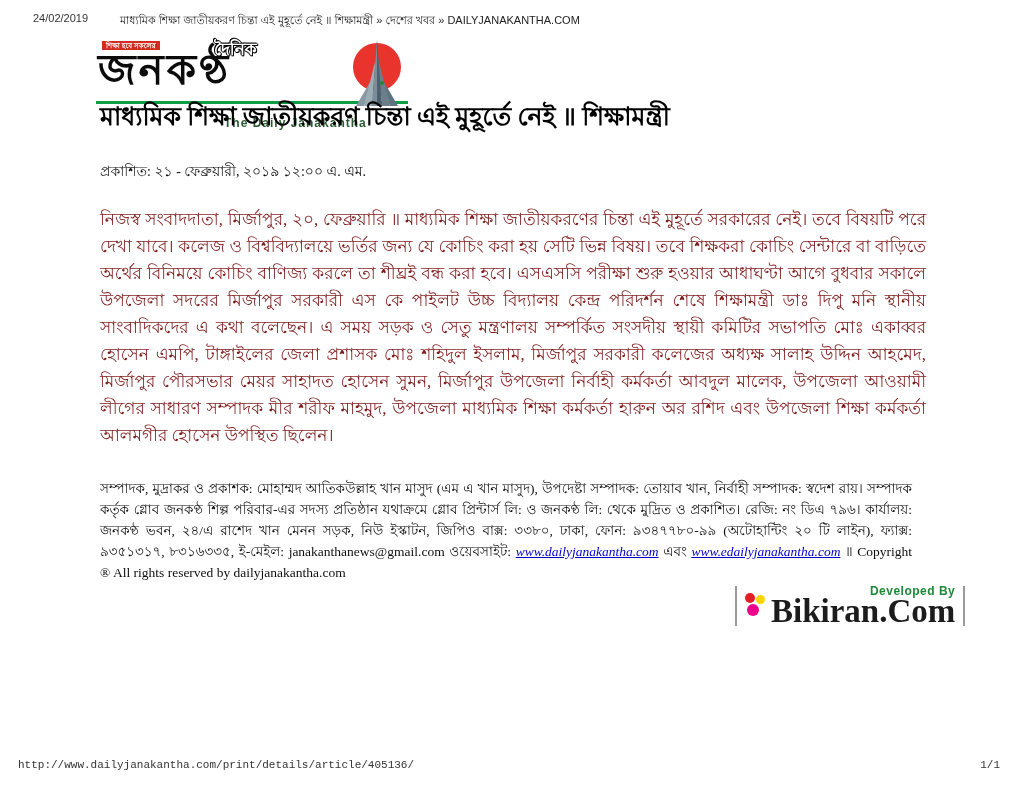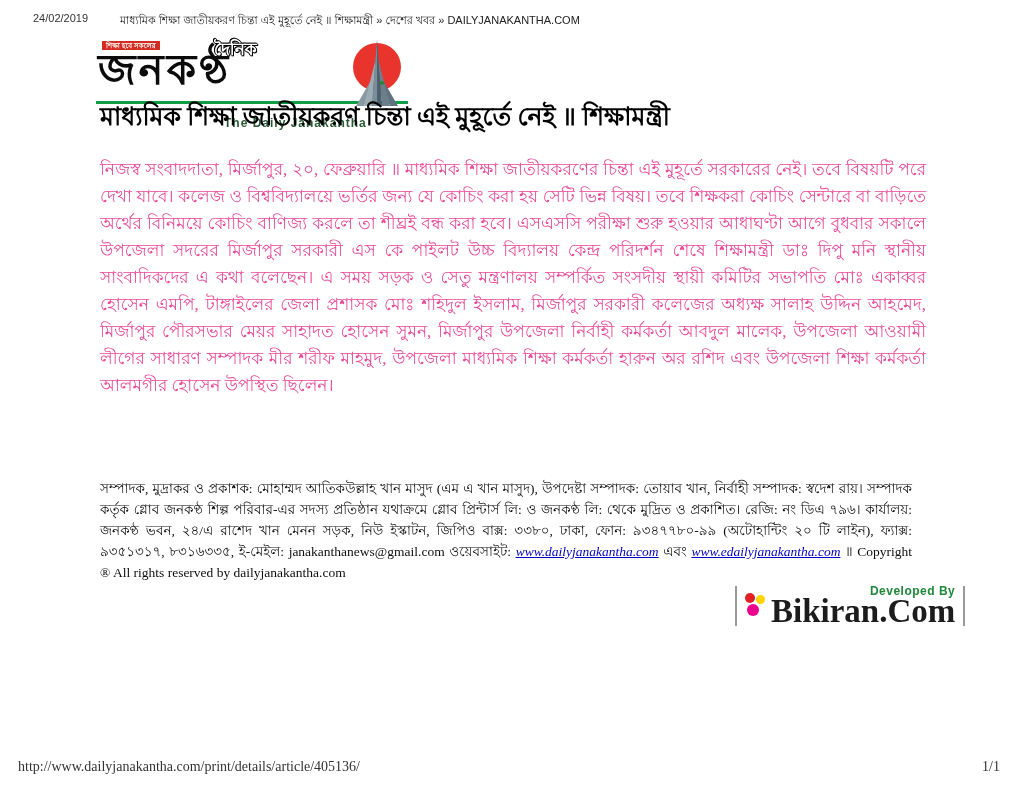--- a/index.html
+++ b/index.html
@@ -34,21 +34,21 @@
     position:absolute; left:128px; top:76px; font-size:12px; font-weight:bold; color:#2a5a33;
     letter-spacing:1px; font-family:Liberation Sans, sans-serif; white-space:nowrap;
   }
   .masthead-rule { position:absolute; left:0; bottom:2px; width:252px; height:3px; background:#0f9d46; }
   .masthead-rule2 { position:absolute; left:252px; bottom:2px; width:60px; height:3px; background:#0f9d46; }
   .monument { position:absolute; right:0; top:0; width:62px; height:66px; }
   
   .article { position:absolute; left:100px; top:100px; width:826px; }
   .headline { font-size:25px; line-height:34px; font-weight:bold; color:#000; }
   .published { margin-top:26px; font-size:14px; color:#111; }
-  .body-para { margin-top:22px; font-size:17px; line-height:27px; text-align:justify; color:#ec4899; }
+  .body-para { margin-top:22px; font-size:17px; line-height:27px; text-align:justify; color:#7f1d1d; }
   .body-para.second { margin-top:20px; }
   
   .publisher {
     position:absolute; left:100px; top:478px; width:812px;
     font-size:13.5px; line-height:21px; text-align:justify; color:#0e0e0e;
   }
   .publisher a { color:#0000cc; text-decoration:underline;font-style:italic; }
   
   .dev-badge { position:absolute; left:735px; top:586px; display:flex; align-items:center; }
   .dev-bar { width:2px; height:40px; background:#9a9a9a; }
@@ -59,21 +59,21 @@
   .dot-magenta { left:3px; top:13px; width:12px; height:12px; }
   .dev-name-wrap { margin-right:8px; position:relative; padding-top:12px; }
   .dev-developed {
     position:absolute; top:-2px; right:0; font-size:12px; font-weight:bold; color:#1d8a3a;
     font-family:"Liberation Sans","DejaVu Sans",sans-serif; letter-spacing:0.5px;margin-left:12px;
   }
   .dev-name { font-size:33px; line-height:26px; font-weight:bold; color:#1c1c1c; font-family:"Liberation Serif","DejaVu Serif",serif; }
   
   .print-footer {
     position:absolute; left:0; right:0; bottom:18px; height:14px;
-    font-family:Liberation Serif, serif; font-size:14px; color:#333;
+    font-family:Liberation Mono, monospace; font-size:11px; color:#333;
   }
   .print-url { position:absolute; left:18px; top:0; }
   .print-page-num { position:absolute; right:24px; top:0;text-align:center; }
 </style>
 </head>
 <body>
 
 <div class="page">
 
   <div class="print-header">
@@ -95,20 +95,21 @@
       <polygon points="31,14 18,66 26,66 31,8" fill="#9dadb6"></polygon>
       <polygon points="31,14 44,66 36,66 31,8" fill="#6b7e8a"></polygon>
       <polygon points="31,0 36,66 26,66" fill="#4d6070"></polygon>
       <polygon points="31,0 31,66 26,66" fill="#7c8e99"></polygon>
       <circle cx="36" cy="43" r="2" fill="#1f8a35"></circle>
     </svg>
   </div>
 
   <div class="article">
     <h1 class="headline">মাধ্যমিক শিক্ষা জাতীয়করণ চিন্তা এই মুহূর্তে নেই ॥ শিক্ষামন্ত্রী</h1>
+    <p class="published">প্রকাশিত: ২১ - ফেব্রুয়ারী, ২০১৯ ১২:০০ এ. এম.</p>
     <p class="body-para">নিজস্ব সংবাদদাতা, মির্জাপুর, ২০, ফেব্রুয়ারি ॥ মাধ্যমিক শিক্ষা জাতীয়করণের চিন্তা এই মুহূর্তে সরকারের নেই। তবে বিষয়টি পরে দেখা যাবে। কলেজ ও বিশ্ববিদ্যালয়ে ভর্তির জন্য যে কোচিং করা হয় সেটি ভিন্ন বিষয়। তবে শিক্ষকরা কোচিং সেন্টারে বা বাড়িতে অর্থের বিনিময়ে কোচিং বাণিজ্য করলে তা শীঘ্রই বন্ধ করা হবে। এসএসসি পরীক্ষা শুরু হওয়ার আধাঘণ্টা আগে বুধবার সকালে উপজেলা সদরের মির্জাপুর সরকারী এস কে পাইলট উচ্চ বিদ্যালয় কেন্দ্র পরিদর্শন শেষে শিক্ষামন্ত্রী ডাঃ দিপু মনি স্থানীয় সাংবাদিকদের এ কথা বলেছেন। এ সময় সড়ক ও সেতু মন্ত্রণালয় সম্পর্কিত সংসদীয় স্থায়ী কমিটির সভাপতি মোঃ একাব্বর হোসেন এমপি, টাঙ্গাইলের জেলা প্রশাসক মোঃ শহিদুল ইসলাম, মির্জাপুর সরকারী কলেজের অধ্যক্ষ সালাহ উদ্দিন আহমেদ, মির্জাপুর পৌরসভার মেয়র সাহাদত হোসেন সুমন, মির্জাপুর উপজেলা নির্বাহী কর্মকর্তা আবদুল মালেক, উপজেলা আওয়ামী লীগের সাধারণ সম্পাদক মীর শরীফ মাহমুদ, উপজেলা মাধ্যমিক শিক্ষা কর্মকর্তা হারুন অর রশিদ এবং উপজেলা শিক্ষা কর্মকর্তা আলমগীর হোসেন উপস্থিত ছিলেন।</p>
   </div>
 
   <p class="publisher"><span>সম্পাদক, মুদ্রাকর ও প্রকাশক: মোহাম্মদ আতিকউল্লাহ খান মাসুদ (এম এ খান মাসুদ), উপদেষ্টা সম্পাদক: তোয়াব খান, নির্বাহী সম্পাদক: স্বদেশ রায়। সম্পাদক কর্তৃক গ্লোব জনকণ্ঠ শিল্প পরিবার-এর সদস্য প্রতিষ্ঠান যথাক্রমে গ্লোব প্রিন্টার্স লি: ও জনকণ্ঠ লি: থেকে মুদ্রিত ও প্রকাশিত। রেজি: নং ডিএ ৭৯৬। কার্যালয়: জনকণ্ঠ ভবন, ২৪/এ রাশেদ খান মেনন সড়ক, নিউ ইস্কাটন, জিপিও বাক্স: ৩৩৮০, ঢাকা, ফোন: ৯৩৪৭৭৮০-৯৯ (অটোহান্টিং ২০ টি লাইন), ফ্যাক্স: ৯৩৫১৩১৭, ৮৩১৬৩৩৫, ই-মেইল: janakanthanews@gmail.com ওয়েবসাইট: </span><a href="#">www.dailyjanakantha.com</a><span> এবং </span><a href="#">www.edailyjanakantha.com</a><span> ॥ Copyright ® All rights reserved by dailyjanakantha.com</span></p>
 
   <div class="dev-badge">
     <span class="dev-bar"></span>
     <span class="dev-dots">
       <span class="dot dot-red" style="background: rgb(227, 30, 36);"></span>
       <span class="dot dot-yellow" style="background: rgb(255, 212, 0);"></span>

